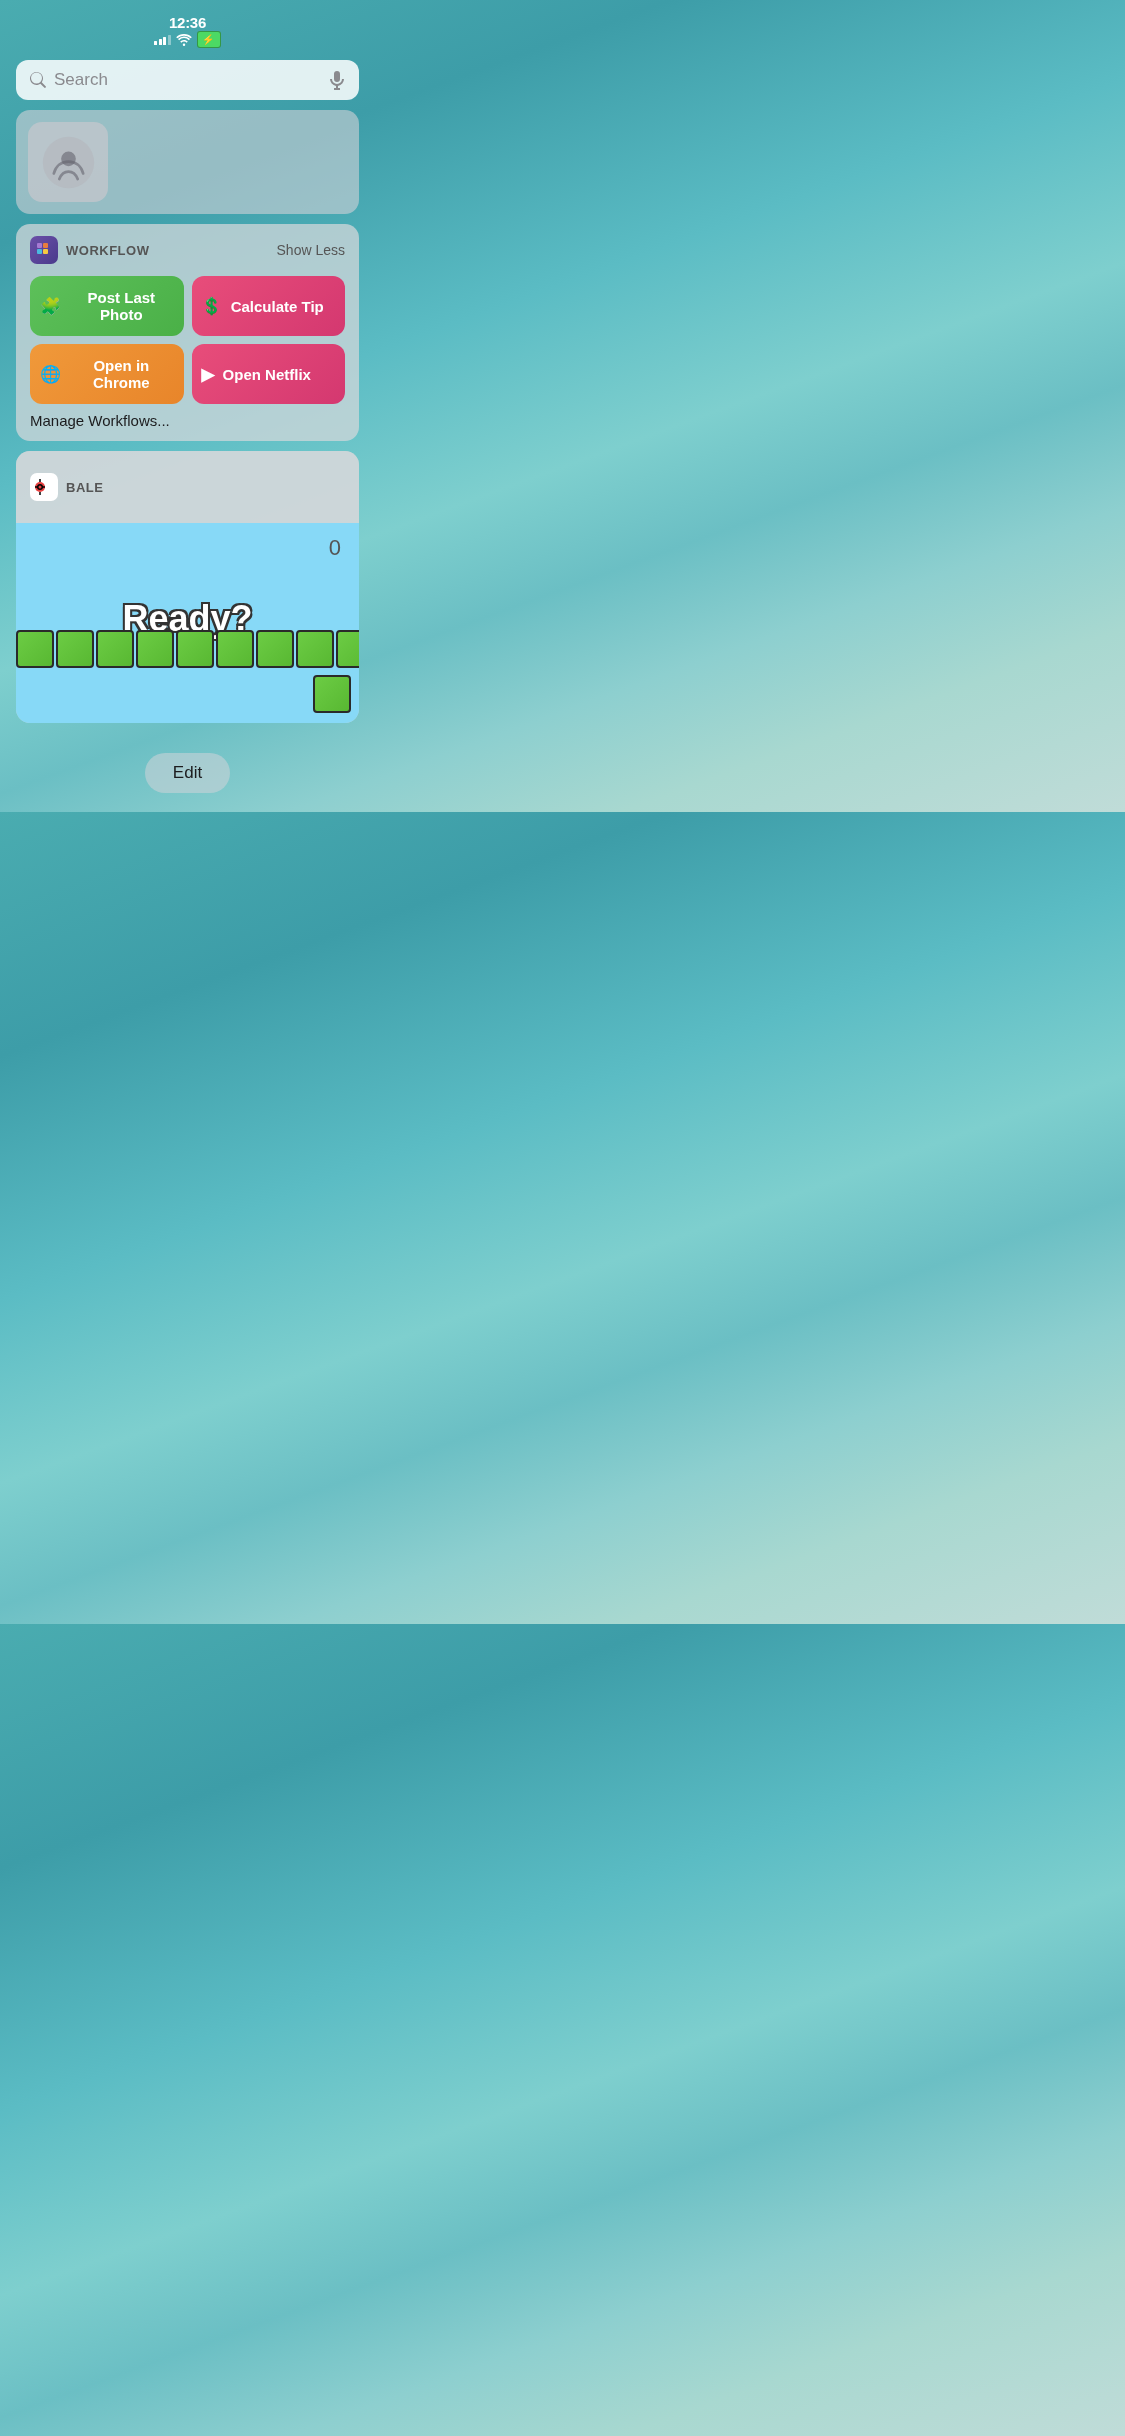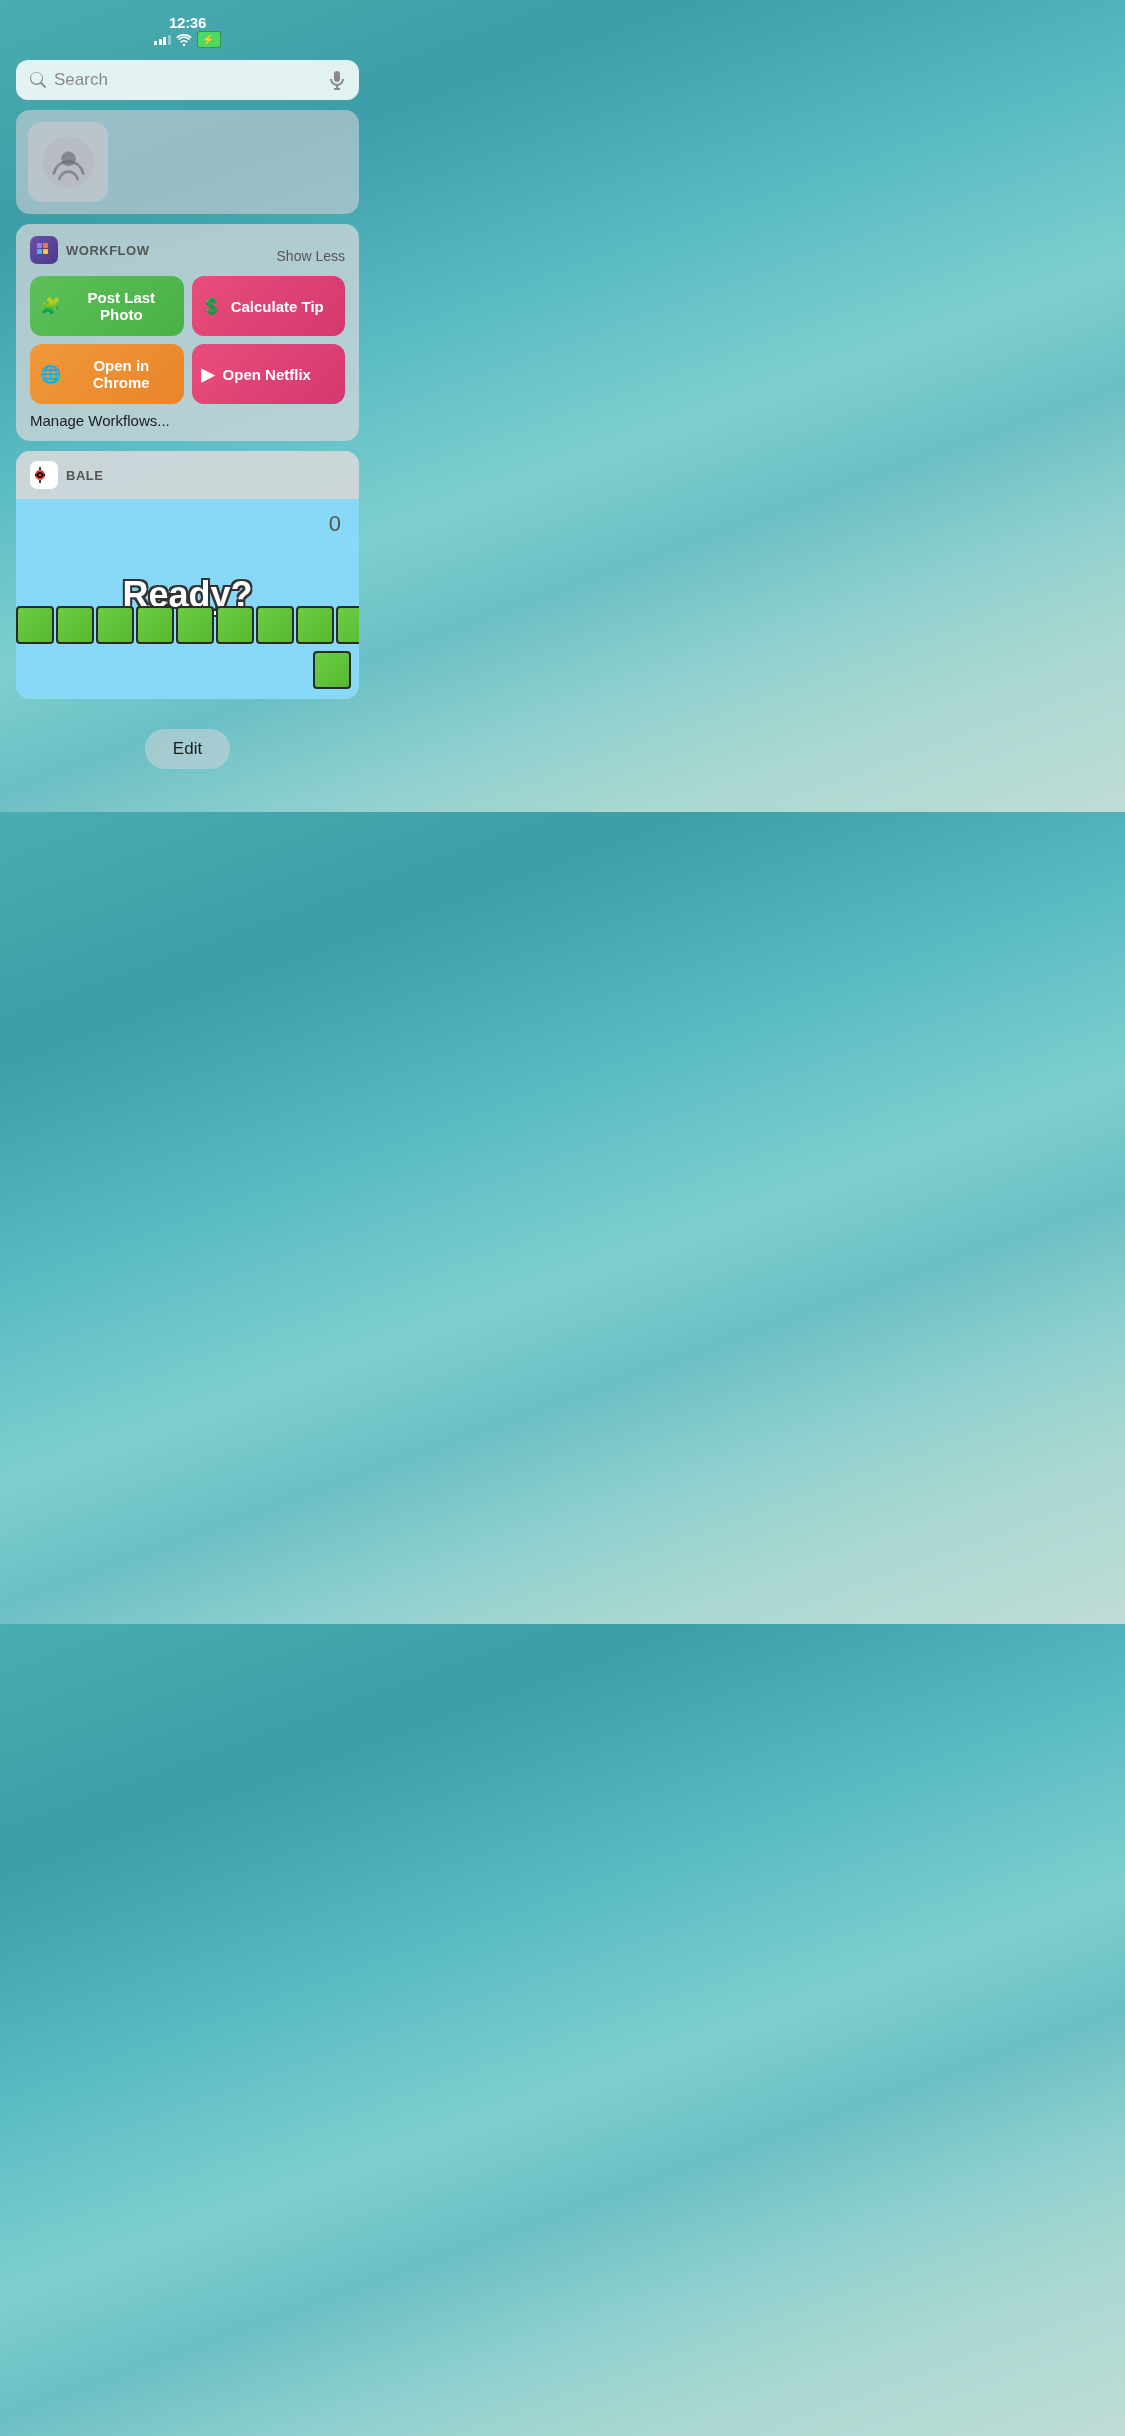--- a/index.html
+++ b/index.html
@@ -97,21 +97,21 @@
     
     .workflow-widget {
       margin: 0 16px 10px;
       background: rgba(210,215,218,0.75);
       border-radius: 14px;
       padding: 12px 14px;
     }
 
     .widget-header {
       display: flex;
-      align-items: flex-end;
+      align-items: center;
       justify-content: space-between;
       margin-bottom: 12px;
     }
 
     .widget-header-left {
       display: flex;
       align-items: center;
       gap: 8px;
     }
 
@@ -177,21 +177,21 @@
       margin: 0 16px 10px;
       background: rgba(210,215,218,0.75);
       border-radius: 14px;
       overflow: hidden;
     }
 
     .bale-header {
       display: flex;
       align-items: center;
       gap: 8px;
-      padding: 10px 14px;
+      padding: 22px 14px;
       background: rgba(210,215,218,0.75);
     }
 
     .bale-game-area {
       background: #87d9f7;
       position: relative;
       height: 200px;
       overflow: hidden;
     }
 

